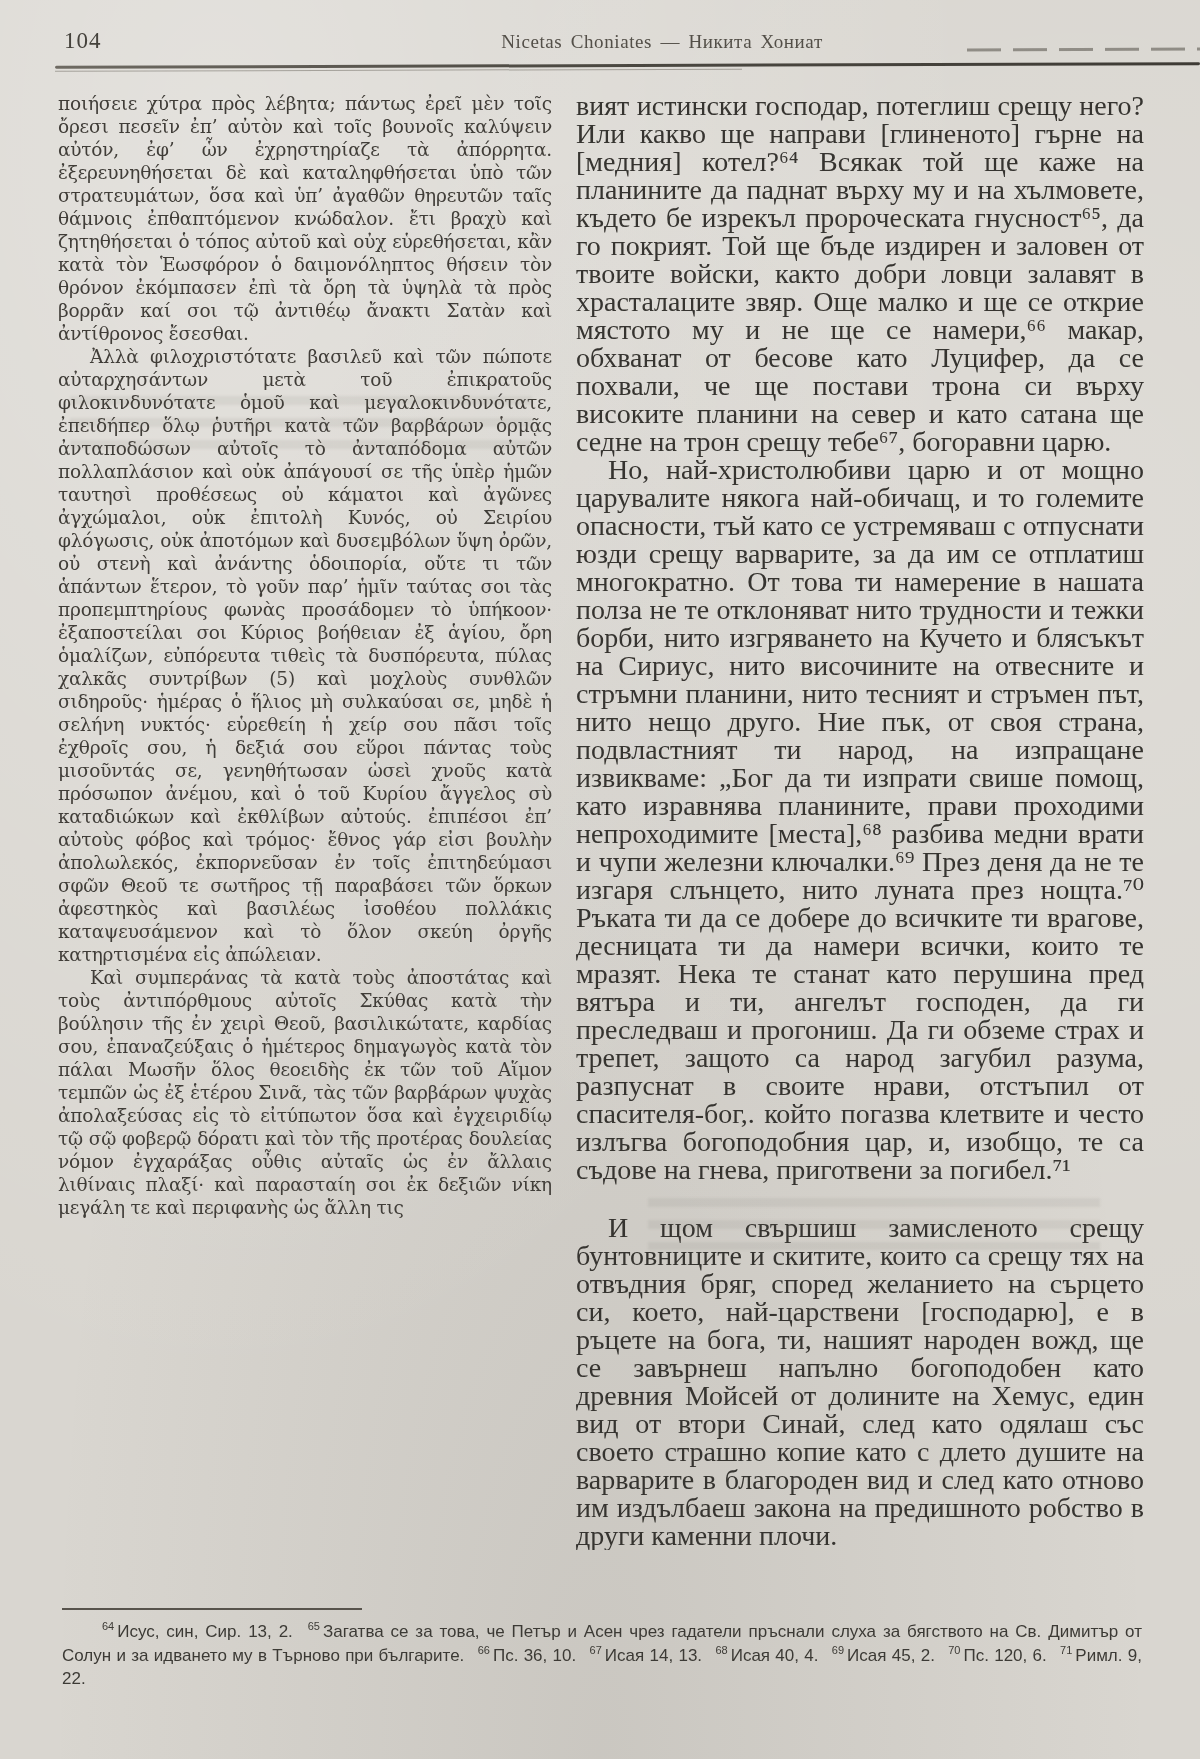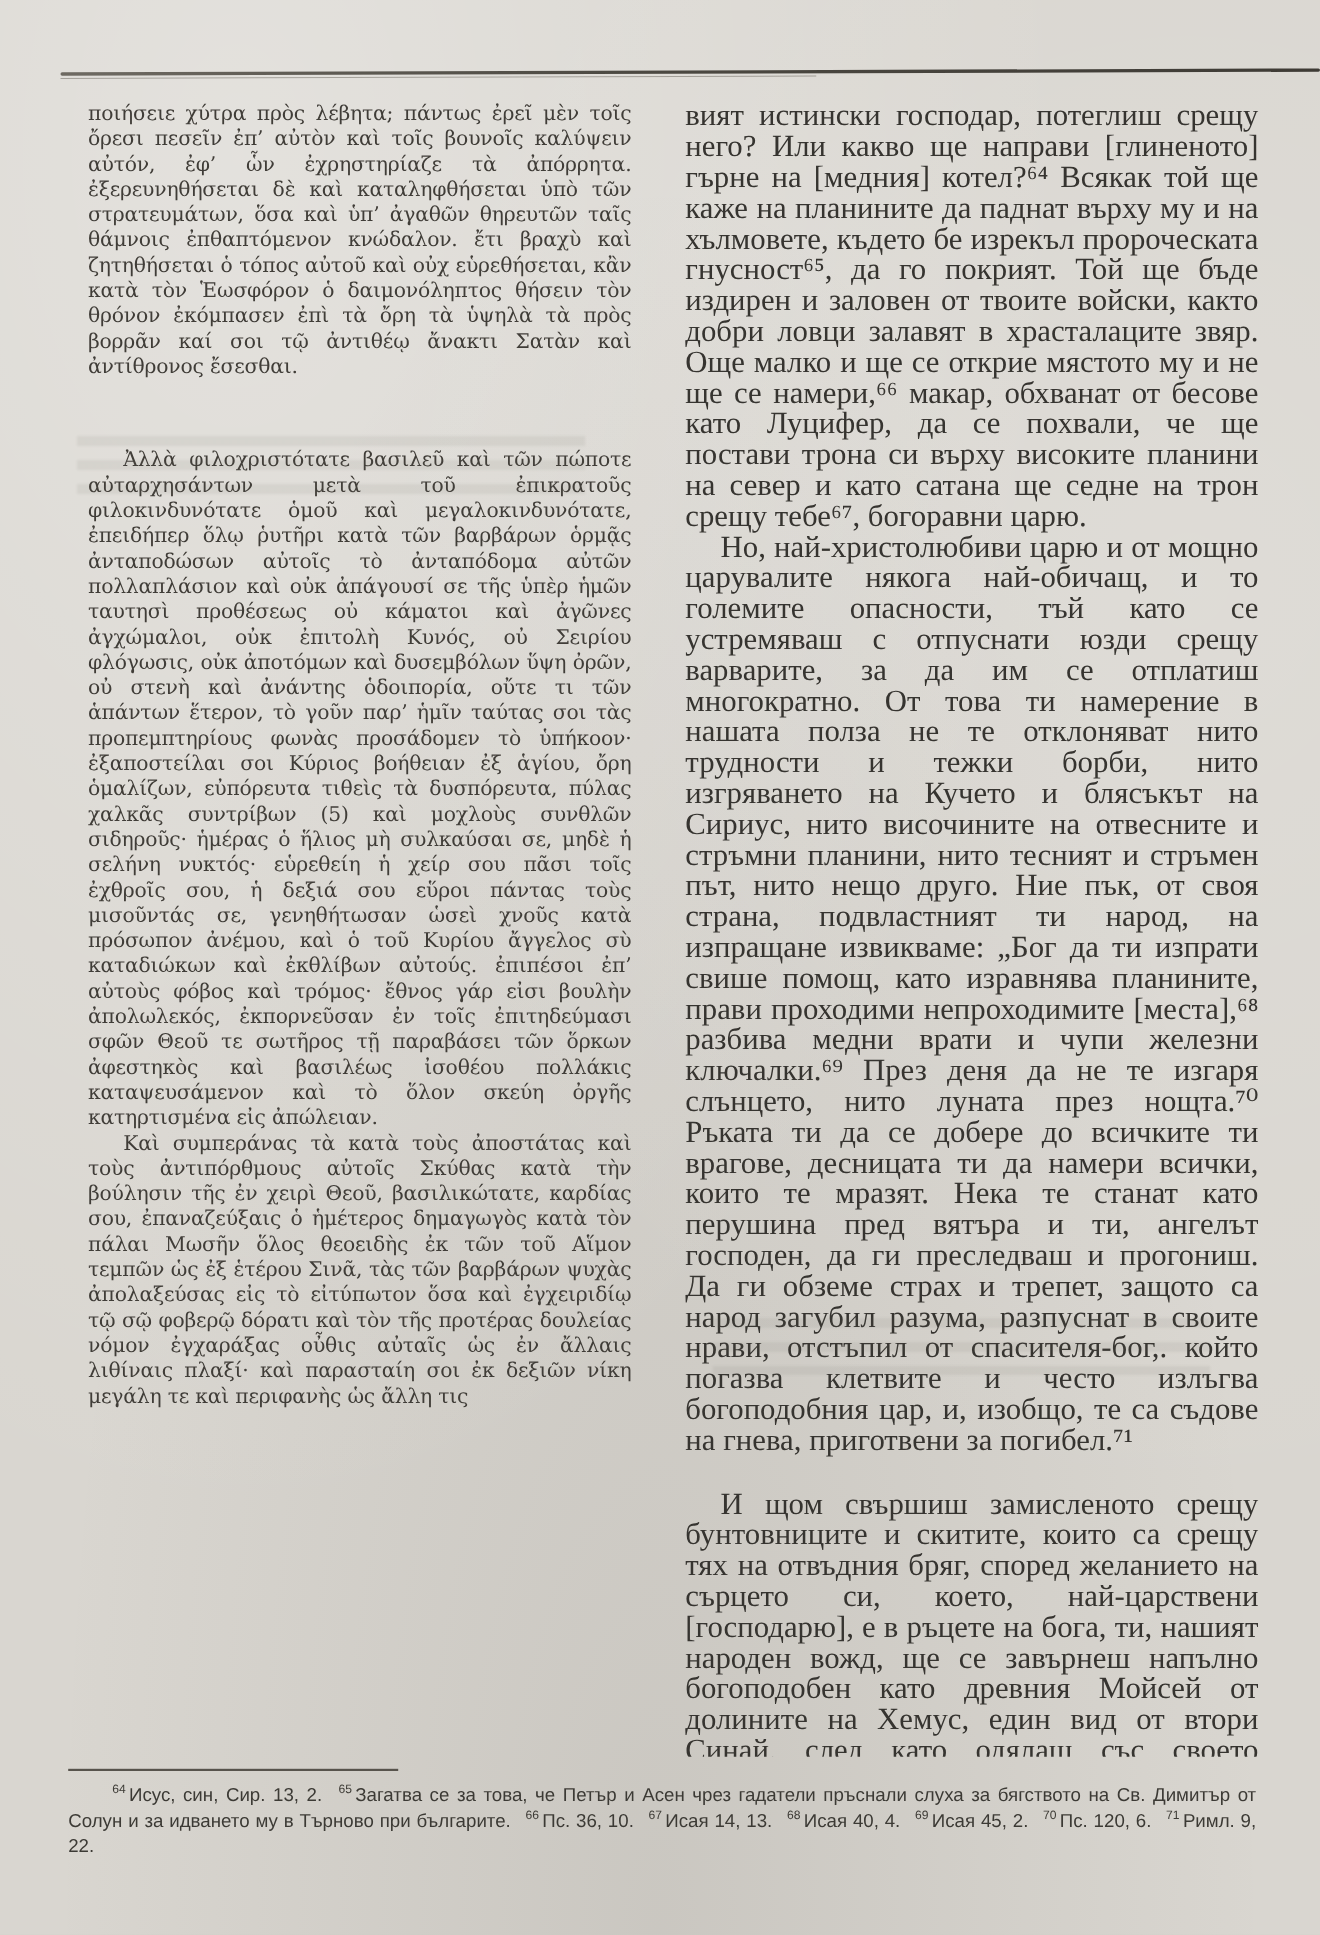--- a/index.html
+++ b/index.html
@@ -37,39 +37,39 @@
     position:absolute;top:64px;left:55px;right:0;height:3px;
     background:linear-gradient(90deg,#6e6a62,#4c4942 45%,#3e3b35);
     border-radius:2px;transform:rotate(-.18deg);
   }
   .hdr-rule:after{
     content:"";position:absolute;left:0;right:40%;top:5px;height:1px;
     background:rgba(90,86,78,.45);
   }
   
   .columns{
-    position:absolute;top:92px;left:80px;right:56px;
-    display:flex;gap:49px;max-height:1505px;overflow:hidden;
+    position:absolute;top:92px;left:58px;right:56px;
+    display:flex;gap:24px;max-height:1505px;overflow:hidden;
   }
   .col{text-align:justify;}
   .col-greek{
     width:494px;flex:0 0 494px;
     font-family:"DejaVu Serif",serif;
     font-size:18.5px;line-height:23px;letter-spacing:-.2px;
     color:#403d38;
   }
   .col-bg{
     flex:1;
     font-family:"Liberation Serif","DejaVu Serif",serif;
     font-size:28px;line-height:28px;
     color:#363430;
   }
   .col p{margin:0;}
   .col p.indent{text-indent:32px;}
-  .col-greek p.gap{margin-top:62px;}
+  .col-greek p.gap{}
   .col-bg p.gap{margin-top:30px;}
   
   .bleed{
     position:absolute;opacity:.5;pointer-events:none;
     background:repeating-linear-gradient(180deg,rgba(104,100,90,.18) 0 9px,transparent 9px 22px);
     filter:blur(1.2px);
   }
   .bleed.b1{left:70px;top:396px;width:462px;height:64px;}
   .bleed.b2{left:648px;top:1198px;width:452px;height:52px;}
   
@@ -81,20 +81,25 @@
     font-family:Liberation Sans, sans-serif;
   }
   .fn-text sup{font-size:11px;line-height:0;vertical-align:super;margin-right:3px;}
   .fn-text .fn-item{margin-right:8px;}
 </style>
 </head>
 <body>
 
 <div class="page">
 
+  <div class="hdr">
+    <span class="pagenum">104</span>
+    <span class="runtitle">Nicetas Choniates — Никита Хониат</span>
+    <div class="hdr-trail"></div>
+  </div>
   <div class="hdr-rule"></div>
 
   <div class="columns">
     <section class="col col-greek" lang="grc">
         <p class="">ποιήσειε χύτρα πρὸς λέβητα; πάντως ἐρεῖ μὲν τοῖς ὄρεσι πεσεῖν ἐπ’ αὐτὸν καὶ τοῖς βουνοῖς καλύψειν αὐτόν, ἐφ’ ὧν ἐχρηστηρίαζε τὰ ἀπόρρητα. ἐξερευνηθήσεται δὲ καὶ καταληφθήσεται ὑπὸ τῶν στρατευμάτων, ὅσα καὶ ὑπ’ ἀγαθῶν θηρευτῶν ταῖς θάμνοις ἐπθαπτόμενον κνώδαλον. ἔτι βραχὺ καὶ ζητηθήσεται ὁ τόπος αὐτοῦ καὶ οὐχ εὑρεθήσεται, κἂν κατὰ τὸν Ἑωσφόρον ὁ δαιμονόληπτος θήσειν τὸν θρόνον ἐκόμπασεν ἐπὶ τὰ ὄρη τὰ ὑψηλὰ τὰ πρὸς βορρᾶν καί σοι τῷ ἀντιθέῳ ἄνακτι Σατὰν καὶ ἀντίθρονος ἔσεσθαι.</p>
         <p class="indent gap">Ἀλλὰ φιλοχριστότατε βασιλεῦ καὶ τῶν πώποτε αὐταρχησάντων μετὰ τοῦ ἐπικρατοῦς φιλοκινδυνότατε ὁμοῦ καὶ μεγαλοκινδυνότατε, ἐπειδήπερ ὅλῳ ῥυτῆρι κατὰ τῶν βαρβάρων ὁρμᾷς ἀνταποδώσων αὐτοῖς τὸ ἀνταπόδομα αὐτῶν πολλαπλάσιον καὶ οὐκ ἀπάγουσί σε τῆς ὑπὲρ ἡμῶν ταυτησὶ προθέσεως οὐ κάματοι καὶ ἀγῶνες ἀγχώμαλοι, οὐκ ἐπιτολὴ Κυνός, οὐ Σειρίου φλόγωσις, οὐκ ἀποτόμων καὶ δυσεμβόλων ὕψη ὀρῶν, οὐ στενὴ καὶ ἀνάντης ὁδοιπορία, οὔτε τι τῶν ἁπάντων ἕτερον, τὸ γοῦν παρ’ ἡμῖν ταύτας σοι τὰς προπεμπτηρίους φωνὰς προσάδομεν τὸ ὑπήκοον· ἐξαποστείλαι σοι Κύριος βοήθειαν ἐξ ἁγίου, ὄρη ὁμαλίζων, εὐπόρευτα τιθεὶς τὰ δυσπόρευτα, πύλας χαλκᾶς συντρίβων (5) καὶ μοχλοὺς συνθλῶν σιδηροῦς· ἡμέρας ὁ ἥλιος μὴ συλκαύσαι σε, μηδὲ ἡ σελήνη νυκτός· εὑρεθείη ἡ χείρ σου πᾶσι τοῖς ἐχθροῖς σου, ἡ δεξιά σου εὕροι πάντας τοὺς μισοῦντάς σε, γενηθήτωσαν ὡσεὶ χνοῦς κατὰ πρόσωπον ἀνέμου, καὶ ὁ τοῦ Κυρίου ἄγγελος σὺ καταδιώκων καὶ ἐκθλίβων αὐτούς. ἐπιπέσοι ἐπ’ αὐτοὺς φόβος καὶ τρόμος· ἔθνος γάρ εἰσι βουλὴν ἀπολωλεκός, ἐκπορνεῦσαν ἐν τοῖς ἐπιτηδεύμασι σφῶν Θεοῦ τε σωτῆρος τῇ παραβάσει τῶν ὅρκων ἀφεστηκὸς καὶ βασιλέως ἰσοθέου πολλάκις καταψευσάμενον καὶ τὸ ὅλον σκεύη ὀργῆς κατηρτισμένα εἰς ἀπώλειαν.</p>
         <p class="indent">Καὶ συμπεράνας τὰ κατὰ τοὺς ἀποστάτας καὶ τοὺς ἀντιπόρθμους αὐτοῖς Σκύθας κατὰ τὴν βούλησιν τῆς ἐν χειρὶ Θεοῦ, βασιλικώτατε, καρδίας σου, ἐπαναζεύξαις ὁ ἡμέτερος δημαγωγὸς κατὰ τὸν πάλαι Μωσῆν ὅλος θεοειδὴς ἐκ τῶν τοῦ Αἵμον τεμπῶν ὡς ἐξ ἑτέρου Σινᾶ, τὰς τῶν βαρβάρων ψυχὰς ἀπολαξεύσας εἰς τὸ εἰτύπωτον ὅσα καὶ ἐγχειριδίῳ τῷ σῷ φοβερῷ δόρατι καὶ τὸν τῆς προτέρας δουλείας νόμον ἐγχαράξας οὖθις αὐταῖς ὡς ἐν ἄλλαις λιθίναις πλαξί· καὶ παρασταίη σοι ἐκ δεξιῶν νίκη μεγάλη τε καὶ περιφανὴς ὡς ἄλλη τις</p>
       </section>
     <section class="col col-bg" lang="bg">
         <p class="">вият истински господар, потеглиш срещу него? Или какво ще направи [глиненото] гърне на [медния] котел?⁶⁴ Всякак той ще каже на планините да паднат върху му и на хълмовете, където бе изрекъл пророческата гнусност⁶⁵, да го покрият. Той ще бъде издирен и заловен от твоите войски, както добри ловци залавят в храсталаците звяр. Още малко и ще се открие мястото му и не ще се намери,⁶⁶ макар, обхванат от бесове като Луцифер, да се похвали, че ще постави трона си върху високите планини на север и като сатана ще седне на трон срещу тебе⁶⁷, богоравни царю.</p>

